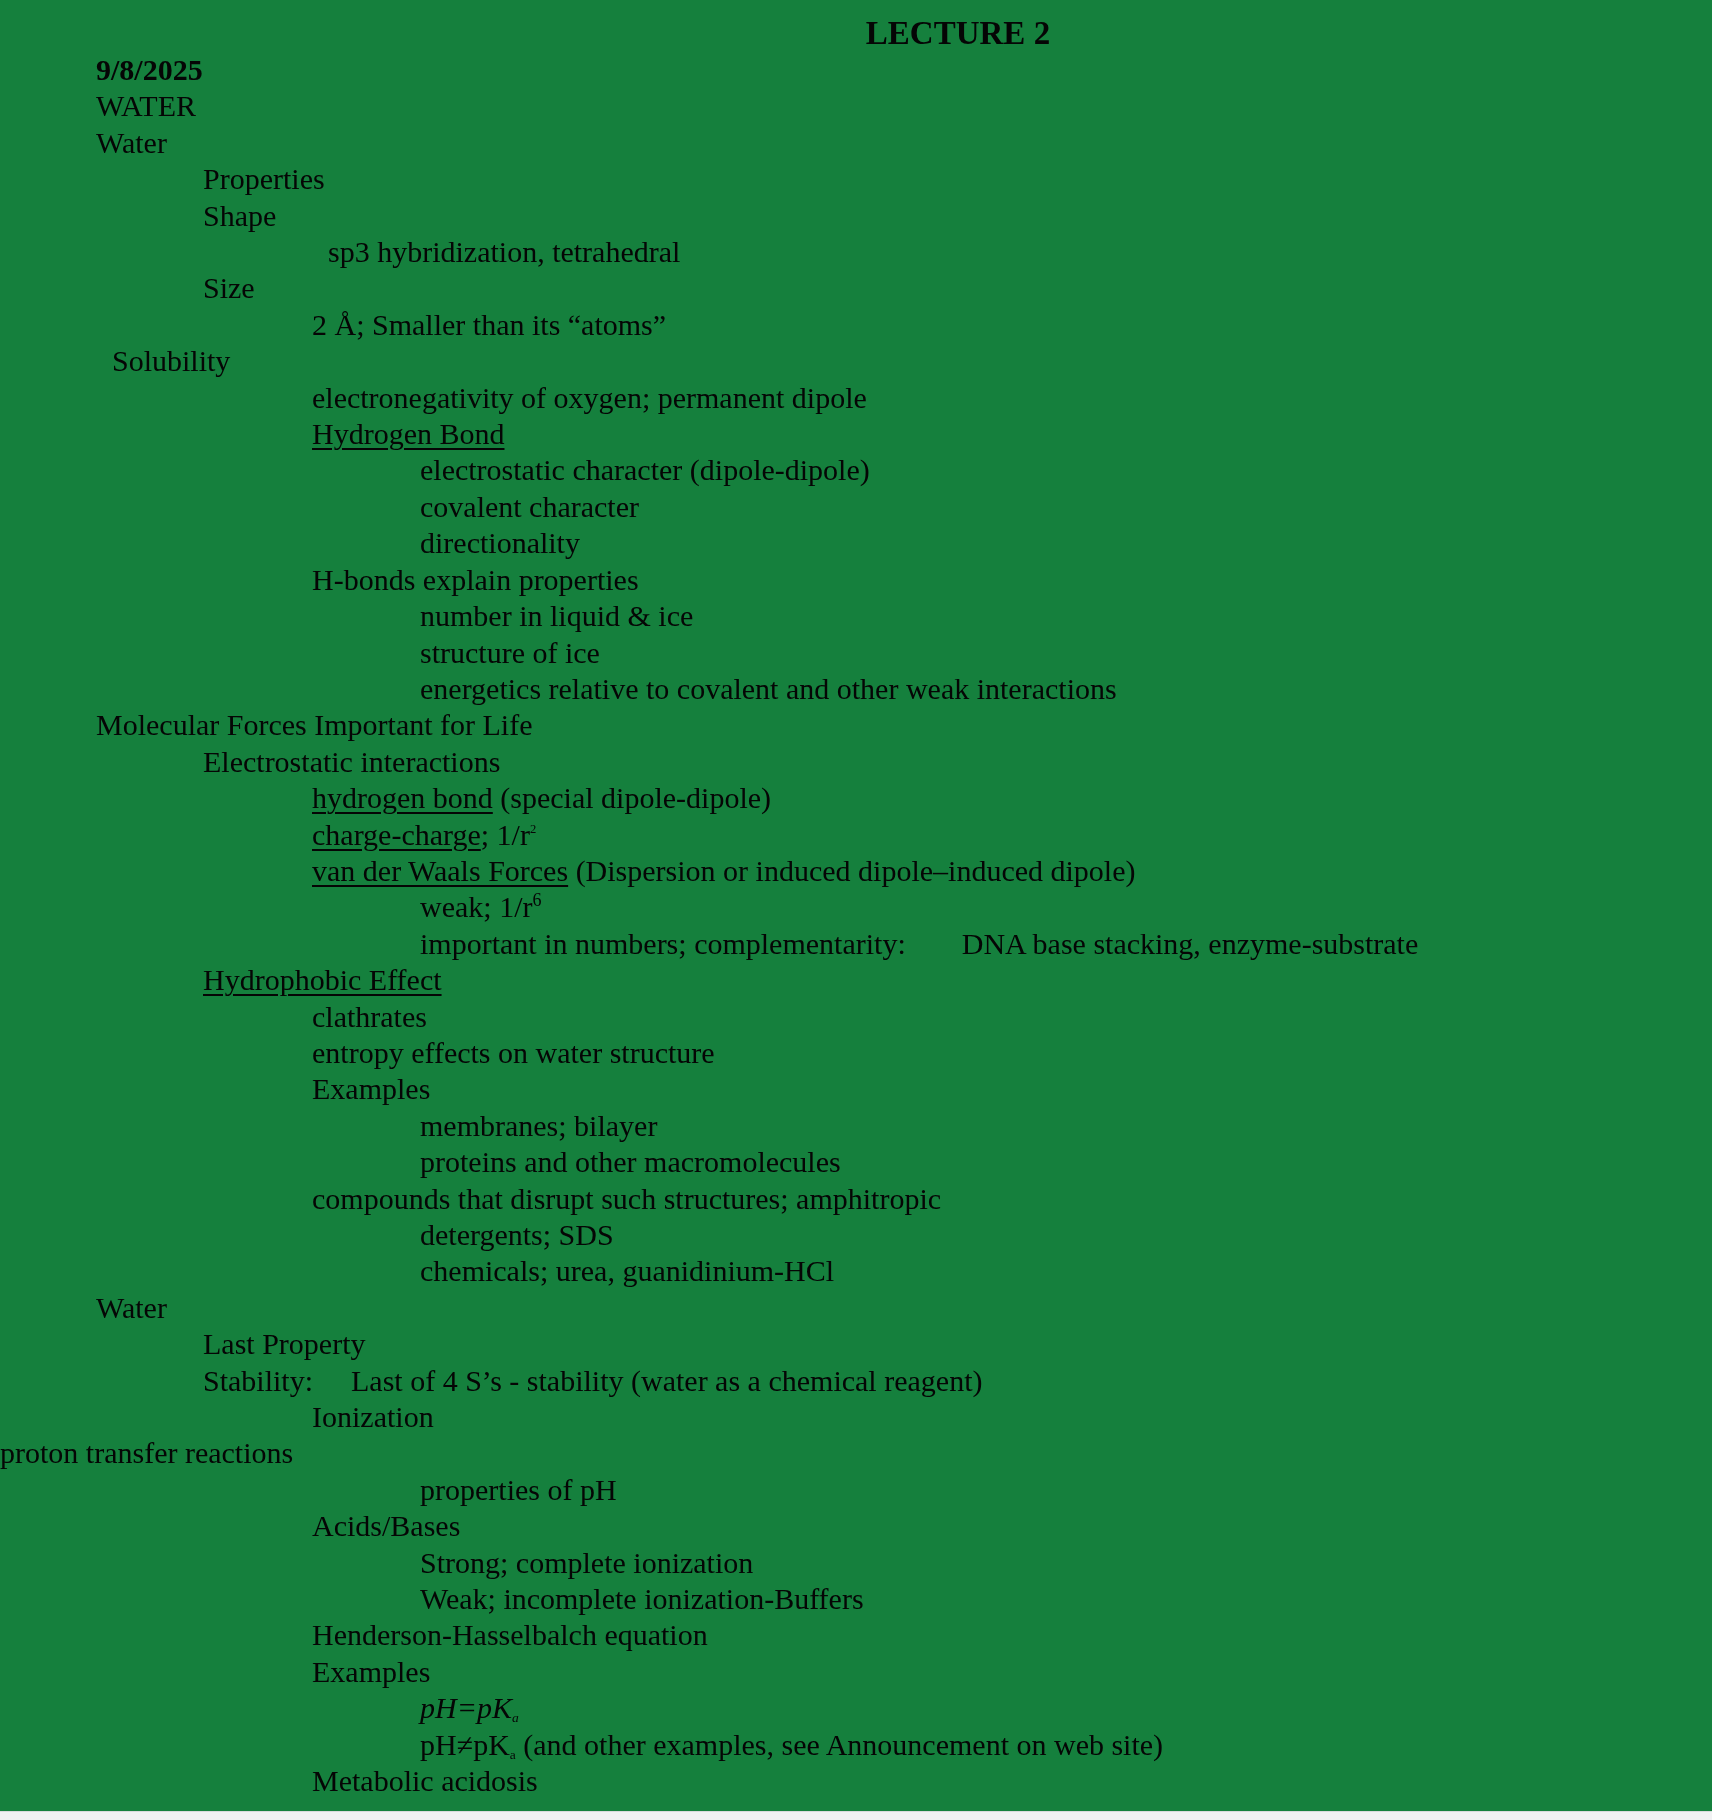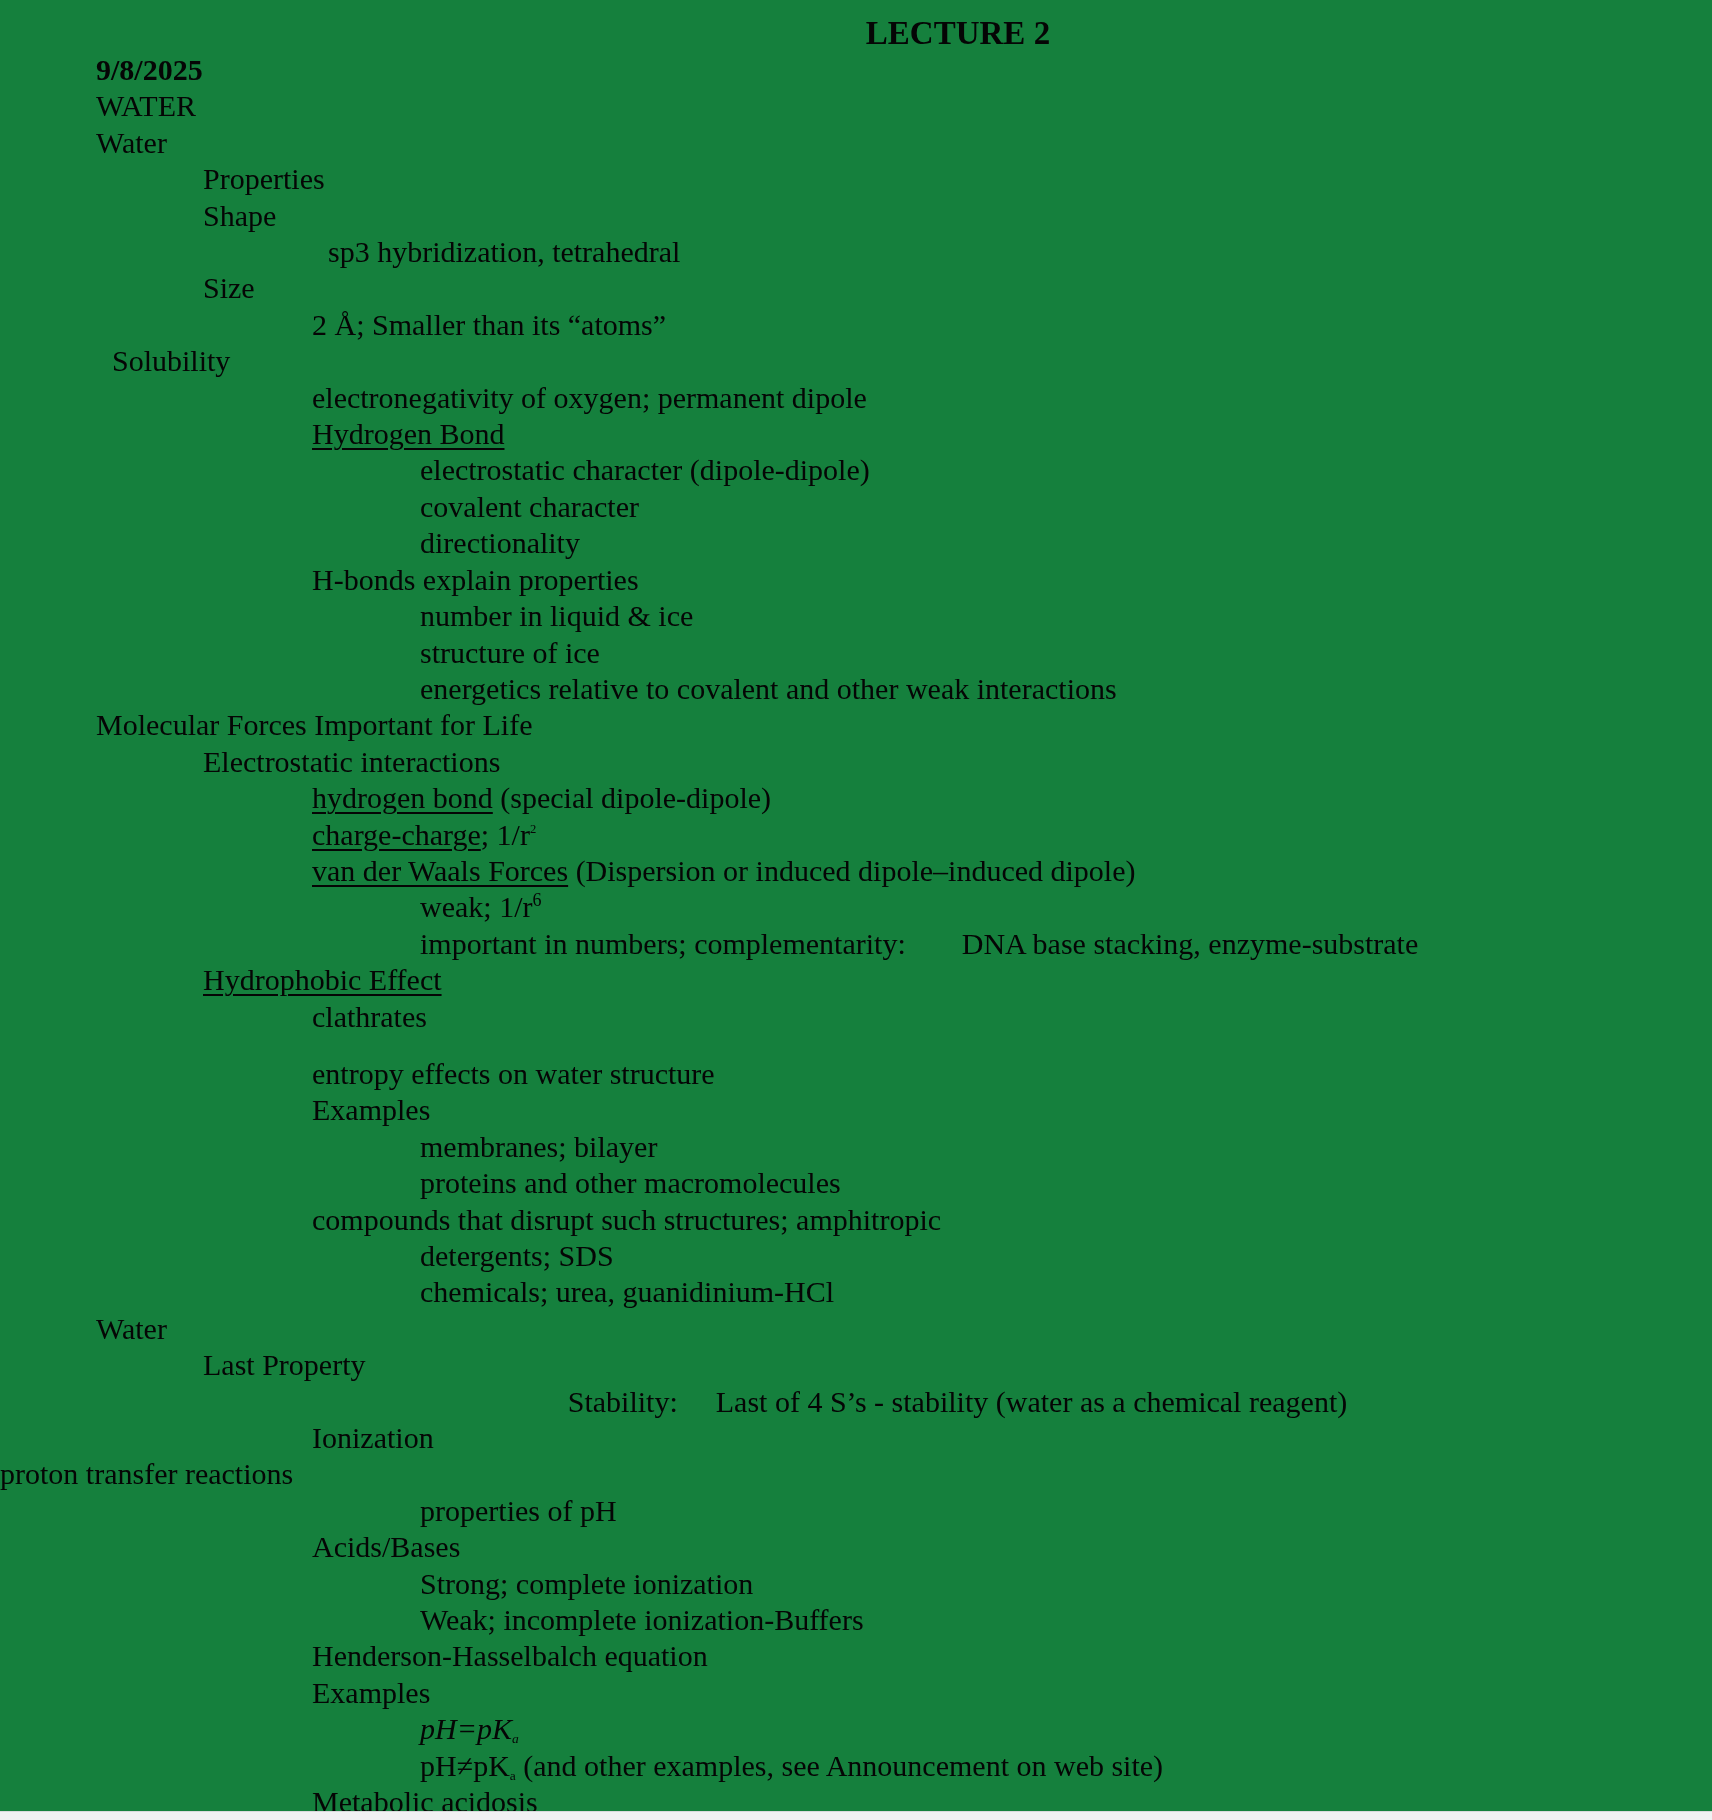--- a/index.html
+++ b/index.html
@@ -90,30 +90,30 @@
       <div class="line" style="padding-left: 420px;"><span>energetics relative to covalent and other weak interactions</span></div>
       <div class="line" style="padding-left: 96px;"><span>Molecular Forces Important for Life</span></div>
       <div class="line" style="padding-left: 203px;"><span>Electrostatic interactions</span></div>
       <div class="line" style="padding-left: 312px;"><span class="u">hydrogen bond</span><span> (special dipole-dipole)</span></div>
       <div class="line" style="padding-left: 312px;"><span class="u">charge-charge</span><span>; 1/r</span><span class="sup tiny">2</span></div>
       <div class="line" style="padding-left: 312px;"><span class="u">van der Waals Forces</span><span> (Dispersion or induced dipole–induced dipole)</span></div>
       <div class="line" style="padding-left: 420px;"><span>weak; 1/r</span><span class="sup">6</span></div>
       <div class="line" style="padding-left: 420px;"><span>important in numbers; complementarity:</span><span style="margin-left: 56px;">DNA base stacking, enzyme-substrate</span></div>
       <div class="line" style="padding-left: 203px;"><span class="u">Hydrophobic Effect</span></div>
       <div class="line" style="padding-left: 312px;"><span>clathrates</span></div>
-      <div class="line" style="padding-left: 312px; margin-top: 21px;"><span>entropy effects on water structure</span></div>
+      <div class="line" style="padding-left: 312px;"><span>entropy effects on water structure</span></div>
       <div class="line" style="padding-left: 312px;"><span>Examples</span></div>
       <div class="line" style="padding-left: 420px;"><span>membranes; bilayer</span></div>
       <div class="line" style="padding-left: 420px;"><span>proteins and other macromolecules</span></div>
       <div class="line" style="padding-left: 312px;"><span>compounds that disrupt such structures; amphitropic</span></div>
       <div class="line" style="padding-left: 420px;"><span>detergents; SDS</span></div>
       <div class="line" style="padding-left: 420px;"><span>chemicals; urea, guanidinium-HCl</span></div>
       <div class="line" style="padding-left: 96px;"><span>Water</span></div>
       <div class="line" style="padding-left: 203px;"><span>Last Property</span></div>
-      <div class="line" style="padding-left: 203px; text-align: center;"><span>Stability:</span><span style="margin-left: 38px;">Last of 4 S’s - stability (water as a chemical reagent)</span></div>
+      <div class="line" style="padding-left: 203px;"><span>Stability:</span><span style="margin-left: 38px;">Last of 4 S’s - stability (water as a chemical reagent)</span></div>
       <div class="line" style="padding-left: 312px;"><span>Ionization</span></div>
       <div class="line" style=""><span>proton transfer reactions</span></div>
       <div class="line" style="padding-left: 420px;"><span>properties of pH</span></div>
       <div class="line" style="padding-left: 312px;"><span>Acids/Bases</span></div>
       <div class="line" style="padding-left: 420px;"><span>Strong; complete ionization</span></div>
       <div class="line" style="padding-left: 420px;"><span>Weak; incomplete ionization-Buffers</span></div>
       <div class="line" style="padding-left: 312px;"><span>Henderson-Hasselbalch equation</span></div>
       <div class="line" style="padding-left: 312px;"><span>Examples</span></div>
       <div class="line" style="padding-left: 420px; font-style: italic;"><span>pH=pK</span><span class="sub">a</span></div>
       <div class="line" style="padding-left: 420px;"><span>pH≠pK</span><span class="sub">a</span><span> (and other examples, see Announcement on web site)</span></div>

